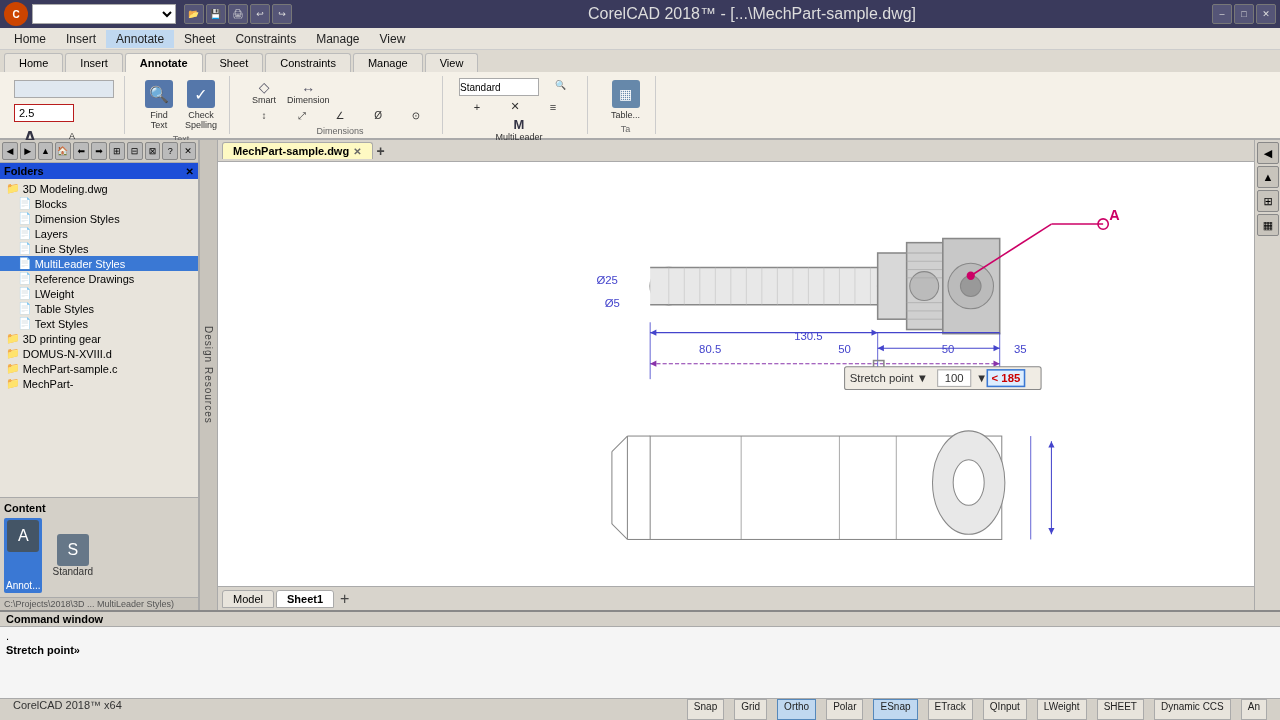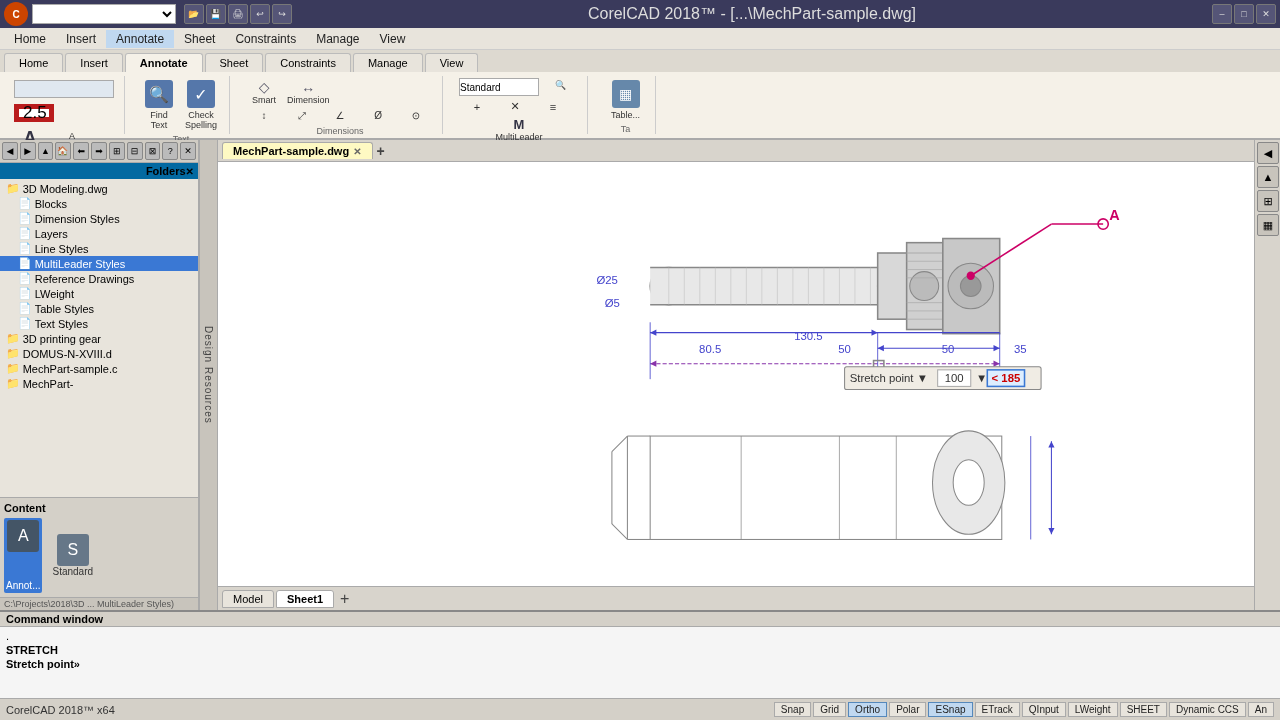--- a/index.html
+++ b/index.html
@@ -204,26 +204,26 @@
       border-radius: 2px;
     }
 
     #folders-panel {
       flex: 1;
       overflow-y: auto;
       font-size: 11px;
     }
 
     #folders-header {
-      background: #0369a1;
+      background: #1d4ed8;
       padding: 2px 4px;
       font-weight: bold;
       font-size: 11px;
       display: flex;
-      justify-content: flex-end;
+      justify-content: space-between;
       align-items: center;
     }
 
     .folder-tree { padding: 2px 0; }
 
     .tree-item {
       display: flex;
       align-items: center;
       padding: 1px 4px;
       cursor: pointer;
@@ -394,25 +394,24 @@
     }
 
     #cmd-output .cmd-line { padding: 1px 0; }
     #cmd-output .cmd-bold { font-weight: bold; }
 
     
     #status-bar {
       background: #d4d0c8;
       height: 22px;
       display: flex;
-      align-items: center;
-      padding: 0 6px;
+      padding: 0 13px;
       border-top: 1px solid #aaa;
       font-size: 11px;
-      gap: 2px;
+      gap: 10px;
     }
 
     #status-left { flex: 1; color: #333; }
 
     .status-btn {
       padding: 1px 6px;
       background: #e8e4dc;
       border: 1px solid #aaa;
       border-radius: 0;
       font-size: 10px;
@@ -494,21 +493,21 @@
     <div id="ribbon-content">
 
       <div class="ribbon-group">
         <div style="display:flex;flex-direction:column;gap:2px;flex:1;">
           <div style="display:flex;align-items:center;gap:4px;padding:2px;">
             <div style="background:#e0e8f0;border:1px solid #aaa;width:100px;height:18px;display:flex;align-items:center;padding:0 4px;font-size:11px;">
               <span style="flex:1;"></span>
             </div>
           </div>
           <div style="display:flex;align-items:center;gap:4px;padding:2px;">
-            <div style="background:#fff;border:5px solid #b91c1c;width:40px;height:18px;display:flex;align-items:center;padding:0 4px;font-size:17px;">2.5</div>
+            <div style="background:#fff;border:1px solid #b91c1c;width:60px;height:18px;display:flex;align-items:center;padding:0 4px;font-size:11px;">2.5</div>
           </div>
           <div style="display:flex;align-items:center;gap:6px;">
             <div class="ribbon-btn">
               <span style="font-size:18px;font-weight:bold;color:#334;">A</span>
               <span style="font-size:9px;">Note</span>
             </div>
             <div style="display:flex;flex-direction:column;gap:2px;">
               <div class="ribbon-btn" style="width:14px;height:14px;font-size:9px;">A<sup>▾</sup></div>
               <div class="ribbon-btn" style="width:14px;height:14px;font-size:9px;">A<sup>▾</sup></div>
             </div>
@@ -849,21 +848,20 @@
       <div class="right-btn">▲</div>
       <div class="right-btn">⊞</div>
       <div class="right-btn">▦</div>
     </div>
   </div>
 
   <div id="command-window">
     <div id="cmd-title">Command window</div>
     <div id="cmd-output">
       <div class="cmd-line">.</div>
-      <div class="cmd-line cmd-bold">STRETCH</div>
       <div class="cmd-line cmd-bold">Stretch point»</div>
     </div>
   </div>
 
   <div id="status-bar">
     <div id="status-left">CorelCAD 2018™ x64</div>
     <div class="status-btn">Snap</div>
     <div class="status-btn">Grid</div>
     <div class="status-btn active">Ortho</div>
     <div class="status-btn">Polar</div>

